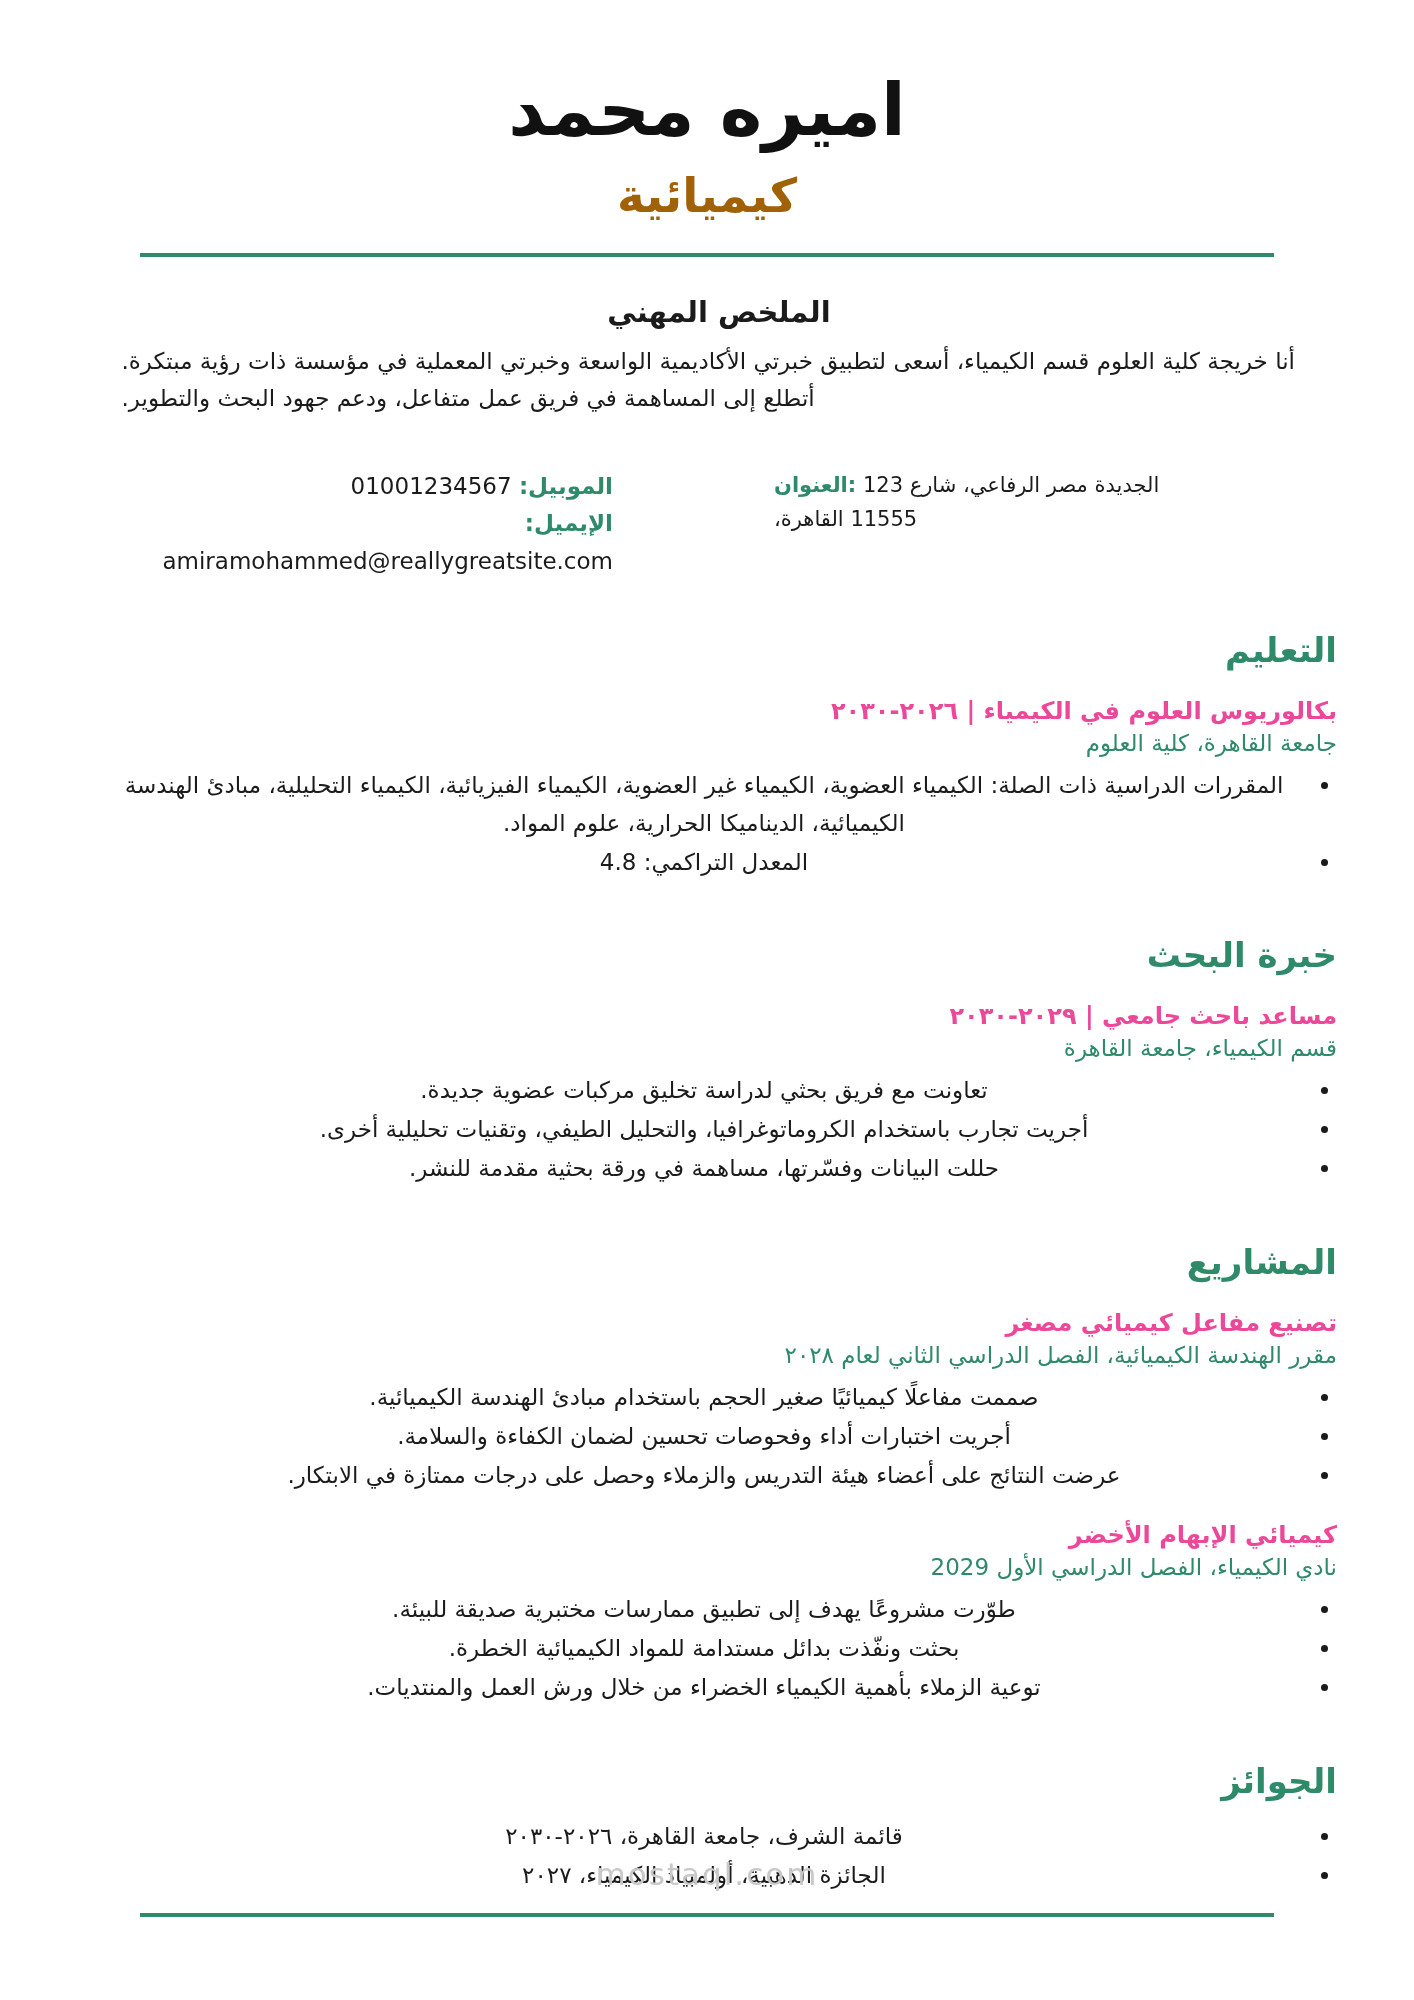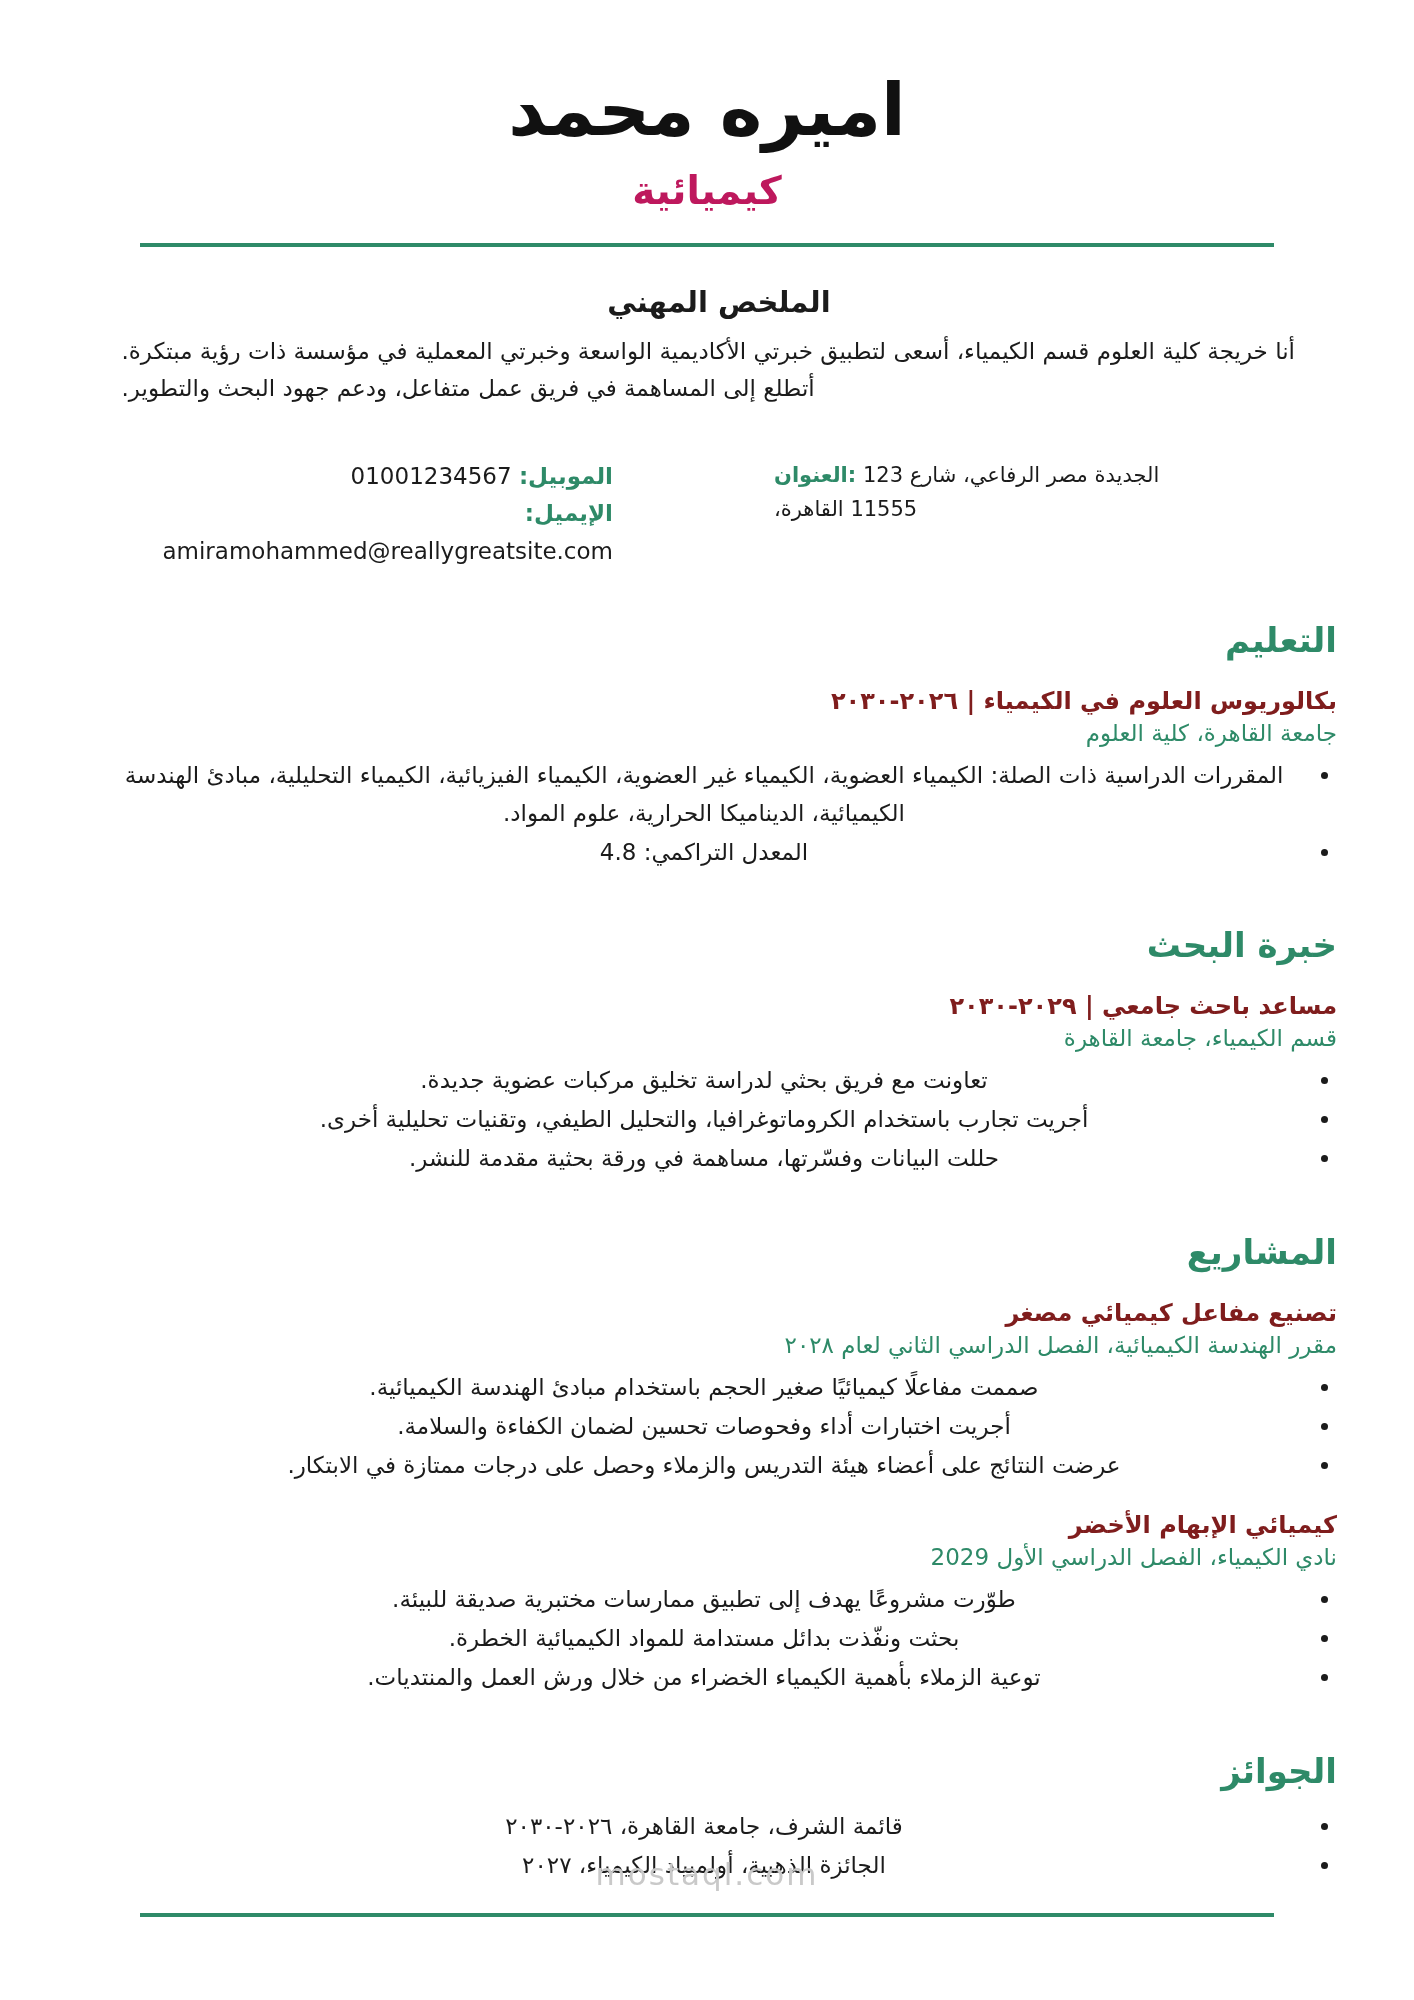--- a/index.html
+++ b/index.html
@@ -7,36 +7,36 @@
   html,body { margin:0; padding:0; }
   body {
     width:1414px; height:2000px; position:relative; overflow:hidden;
     background:#ffffff; color:var(--text);
     font-family:"DejaVu Sans", sans-serif;
   }
   .content { padding:0 77px;margin-left:24px; }
 
   
   .name { font-size:72px; font-weight:700; text-align:center; padding-top:68px; direction:rtl; color:#111; }
-  .job-title { font-size:39px; font-weight:700; text-align:center; margin-top:16px; direction:rtl; color:#be185d; }
+  .job-title { font-size:47px; font-weight:700; text-align:center; margin-top:16px; direction:rtl; color:#a16207; }
   .rule-top { height:4px; background:var(--green); margin:30px 140px 0 140px; }
 
   
   .summary-heading { font-size:29px; font-weight:700; text-align:center; margin-top:38px; direction:rtl; }
   .summary-text { font-size:23px; line-height:1.62; text-align:left; direction:rtl; width:1195px; margin:14px auto 0 auto; }
 
   
   .contact { position:relative; height:108px; margin-top:50px; }
   .contact-address { position:absolute; top:0; right:115px; width:448px; font-size:21px; line-height:1.65; direction:ltr; text-align:left; }
   .contact-phone { position:absolute; top:0; right:724px; font-size:23px; line-height:1.65; direction:rtl; text-align:right; }
   .green-label { color:var(--green); font-weight:700; }
 
   
   .sec-heading { font-size:34px; font-weight:700; color:var(--green); direction:rtl; text-align:right; margin-top:54px; }
-  .entry-title { font-size:24px; font-weight:700; direction:rtl; text-align:right; margin-top:27px; color:#7f1d1d; }
+  .entry-title { font-size:24px; font-weight:700; direction:rtl; text-align:right; margin-top:27px; color:#ec4899; }
   .entry-sub { font-size:23px; color:var(--green); direction:rtl; text-align:right; margin-top:5px; }
   ul.bullets { direction:rtl; text-align:center; list-style:disc; margin:10px 0 0 0; padding:0 30px 0 0; font-size:23px; line-height:1.66; }
   ul.bullets li { padding:0; margin:1px 0; }
   .entry + .entry { margin-top:26px; }
 
   
   .footer-line { position:absolute; left:140px; right:140px; top:1913px; height:4px; background:var(--green); z-index:1; }
   .watermark { position:absolute; left:0; right:0; top:1852px; text-align:center; z-index:2; color:var(--wm); }
   .watermark-logo { font-size:62px; font-weight:700; direction:rtl; line-height:1; letter-spacing:1px; }
   .watermark-url { font-size:31px; letter-spacing:2px; margin-top:4px; font-weight:400; }

